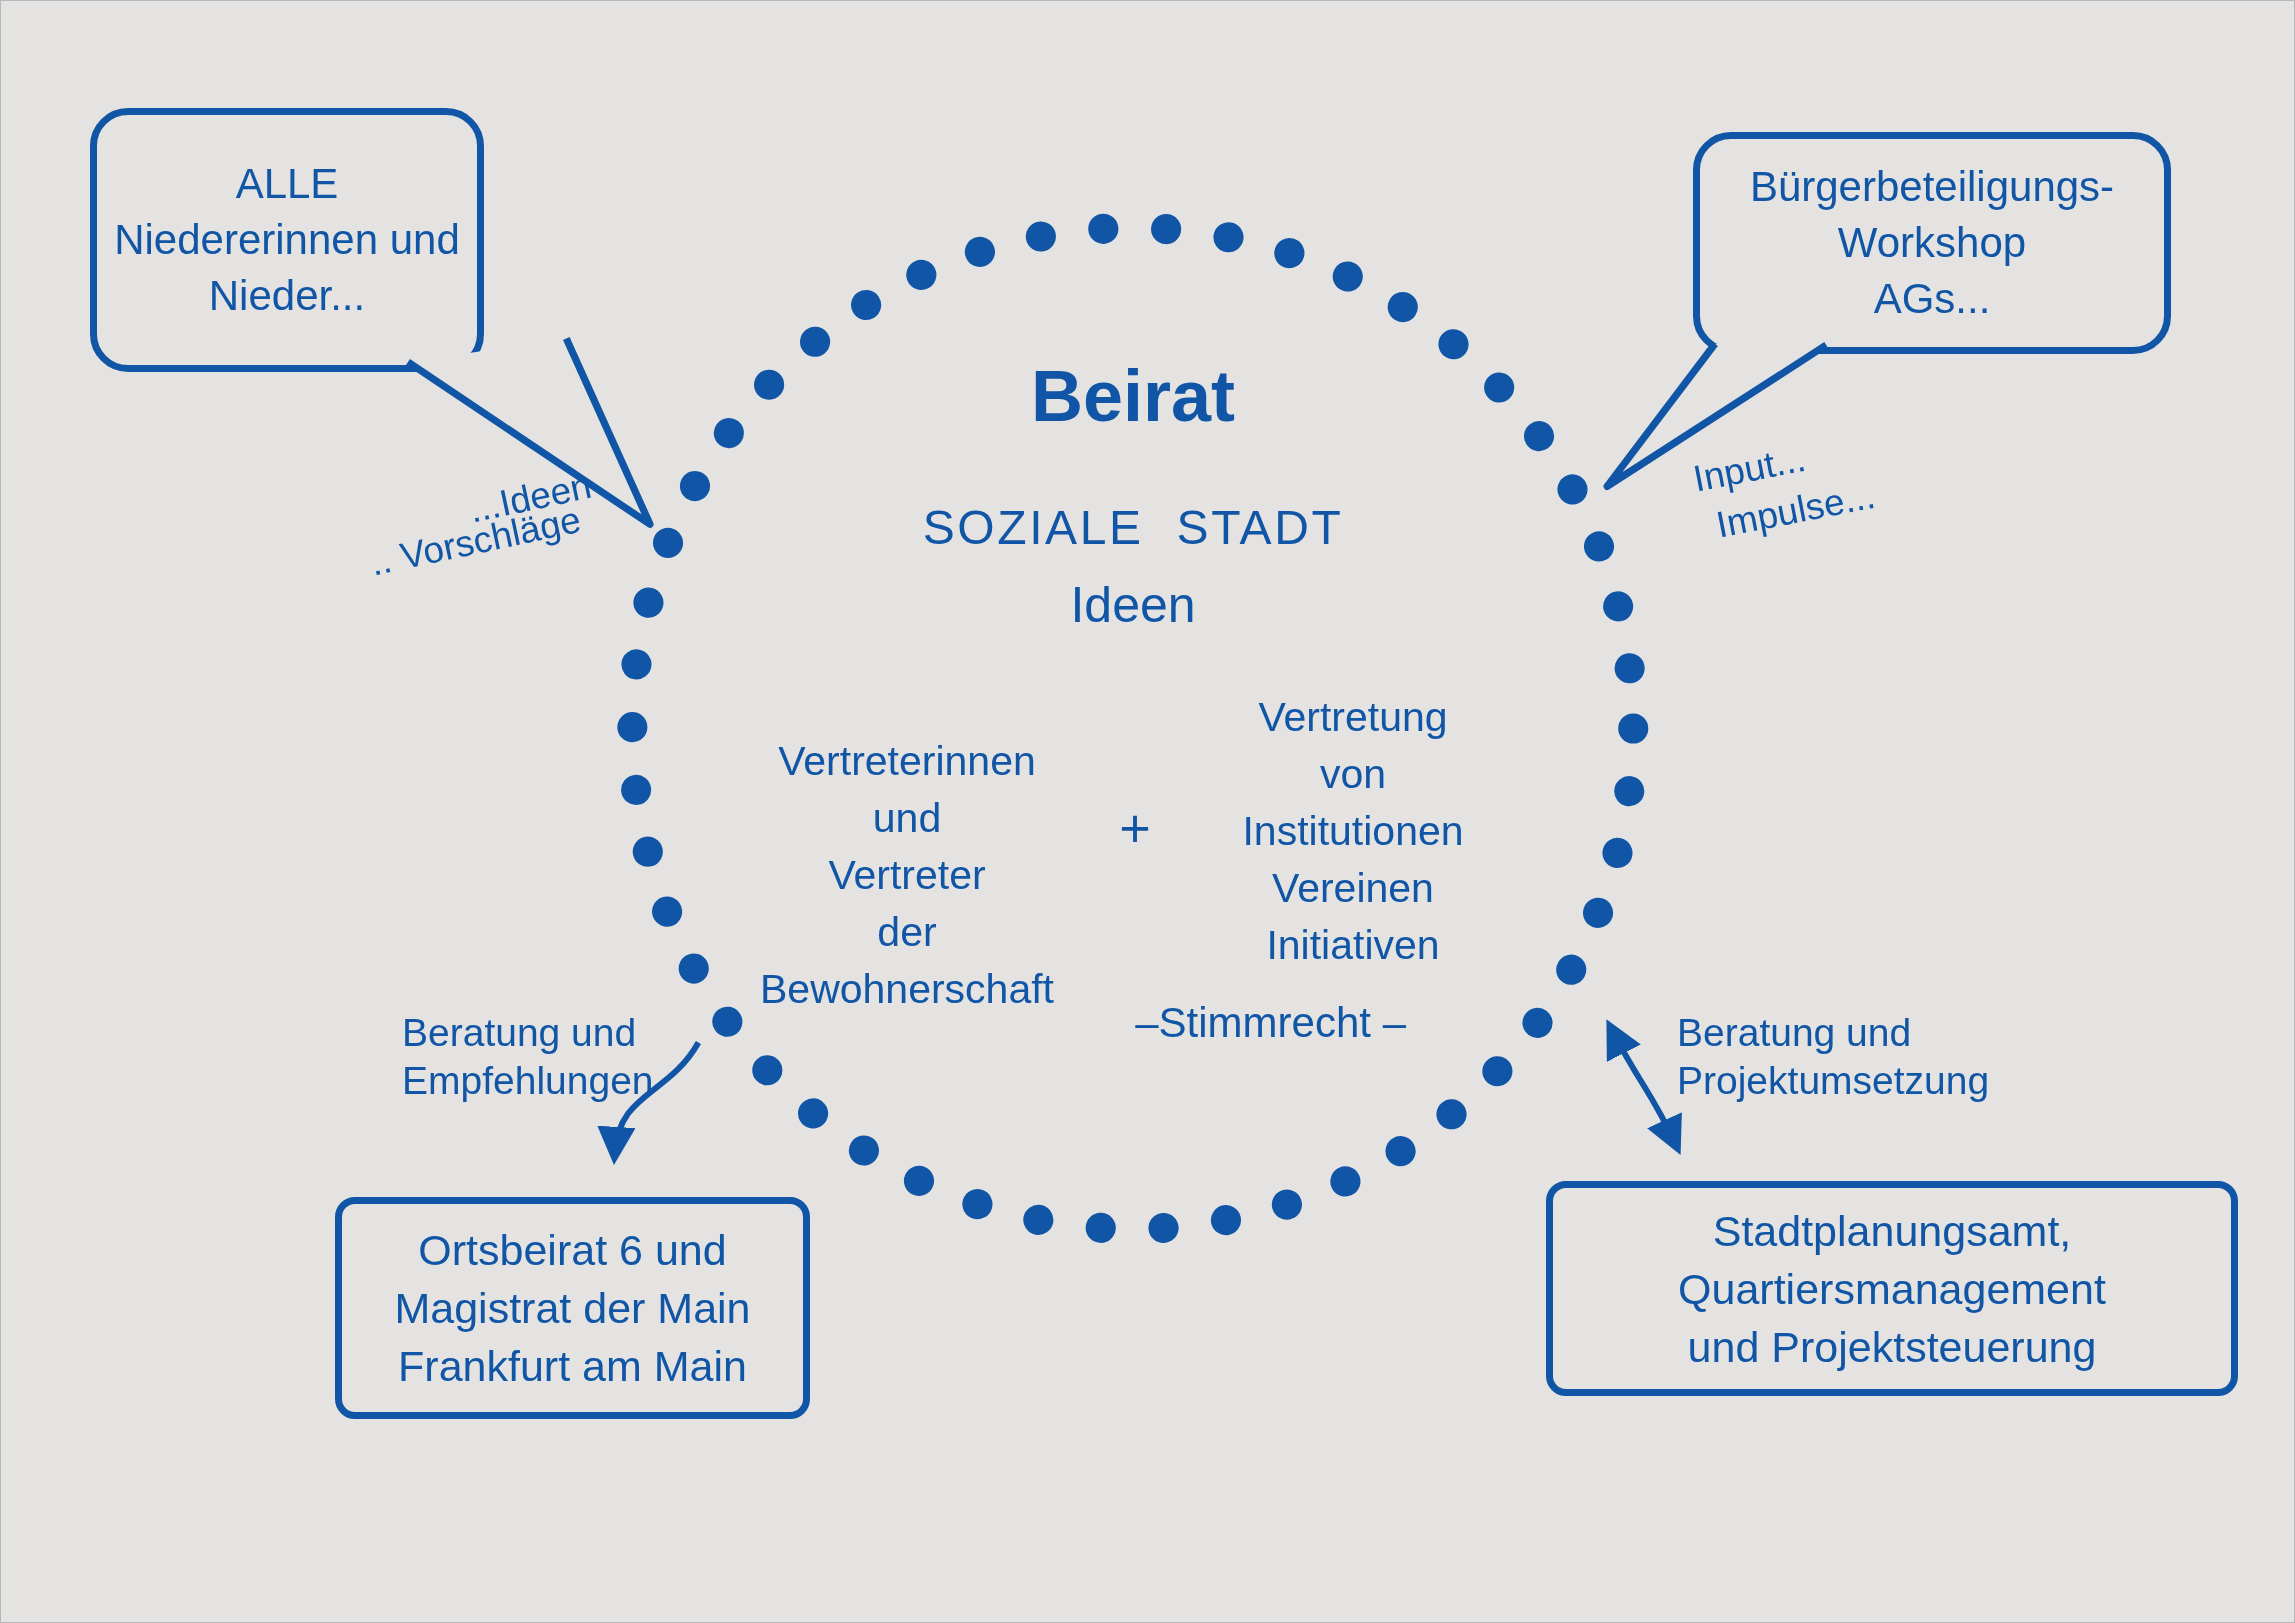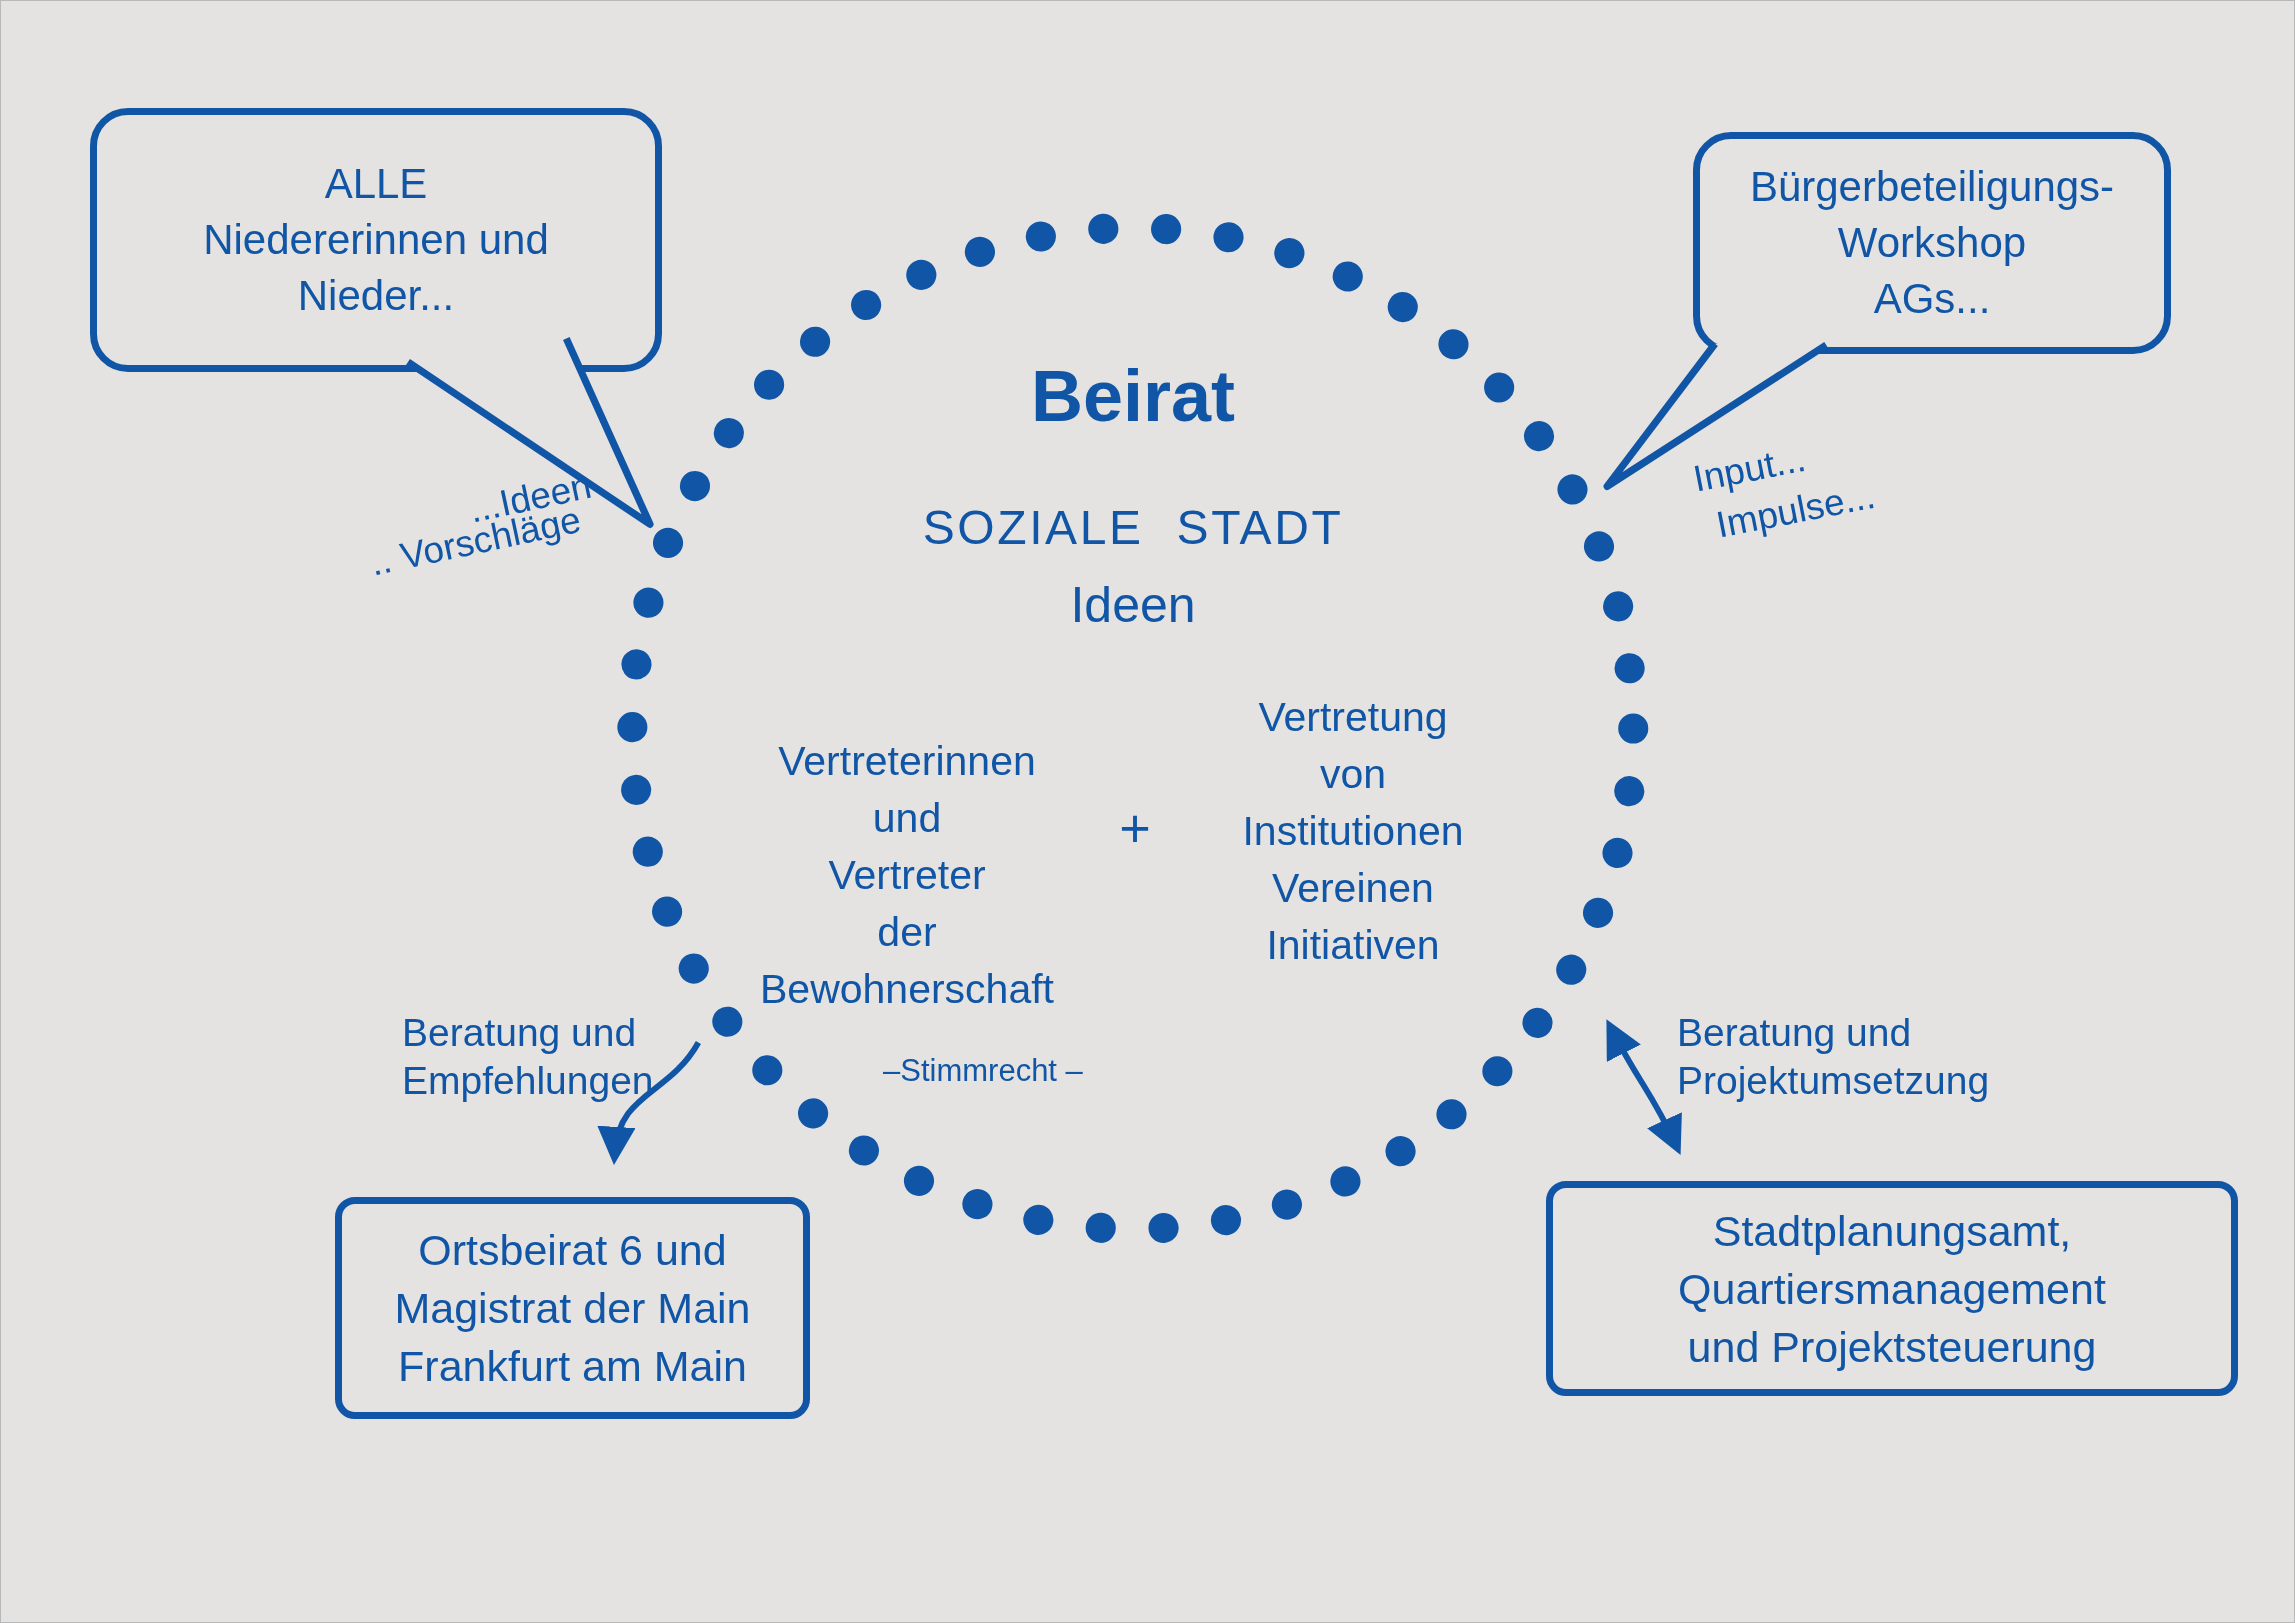--- a/index.html
+++ b/index.html
@@ -16,42 +16,42 @@
   
   .bubble,.infobox{
     position:absolute;z-index:2;box-sizing:border-box;
     border:7.2px solid var(--accent,#1156a6);
     background:var(--background,#e4e3e1);
     display:flex;flex-direction:column;justify-content:center;align-items:center;
     text-align:center;
   }
   .bubble{border-radius:38px;}
   .infobox{border-radius:20px;}
-  .bubble-tl{left:89px;top:107px;width:572px;height:264px;}
+  .bubble-tl{left:89px;top:107px;width:394px;height:264px;}
   .bubble-tr{left:1676px;top:131px;width:478px;height:222px;margin-left:16px;}
   .box-bl{left:334px;top:1196px;width:475px;height:222px;}
   .box-br{left:1545px;top:1180px;width:692px;height:215px;}
   .bline{font-size:42px;line-height:56px;white-space:nowrap;}
   .xline{font-size:43px;line-height:58px;white-space:nowrap;}
 
   
   .beirat{position:absolute;left:805px;top:358px;width:654px;text-align:center;
           font-size:72px;font-weight:bold;line-height:1.05;z-index:3;}
   .soziale{position:absolute;left:772px;top:499px;width:720px;text-align:center;
            font-size:48px;letter-spacing:2.6px;word-spacing:17px;z-index:3;}
   .nied{position:absolute;left:805px;top:575px;width:654px;text-align:center;
         font-size:50px;z-index:3;}
   .col{position:absolute;top:688px;width:458px;text-align:center;
        font-size:41px;line-height:57px;z-index:3;}
   .col-left{left:677px;margin-top:44px;}
   .col-right{left:1123px;}
   .plus{position:absolute;left:1088px;top:796px;width:92px;text-align:center;
         font-size:54px;z-index:3;}
-  .stimmrecht{position:absolute;left:882px;top:1052px;width:523px;text-align:left;
-              font-size:31px;z-index:3;}
+  .stimmrecht{position:absolute;left:882px;top:998px;width:523px;text-align:right;
+              font-size:42px;z-index:3;}
 
   
   .note{position:absolute;font-size:39px;line-height:48px;z-index:3;white-space:nowrap;}
   .note-bl{left:401px;top:1008px;}
   .note-br{left:1676px;top:1008px;}
 
   
   .rot{position:absolute;font-size:37px;z-index:3;white-space:nowrap;
        transform-origin:left center;}
   .ideen{left:469px;top:489px;transform:rotate(-12deg);}

